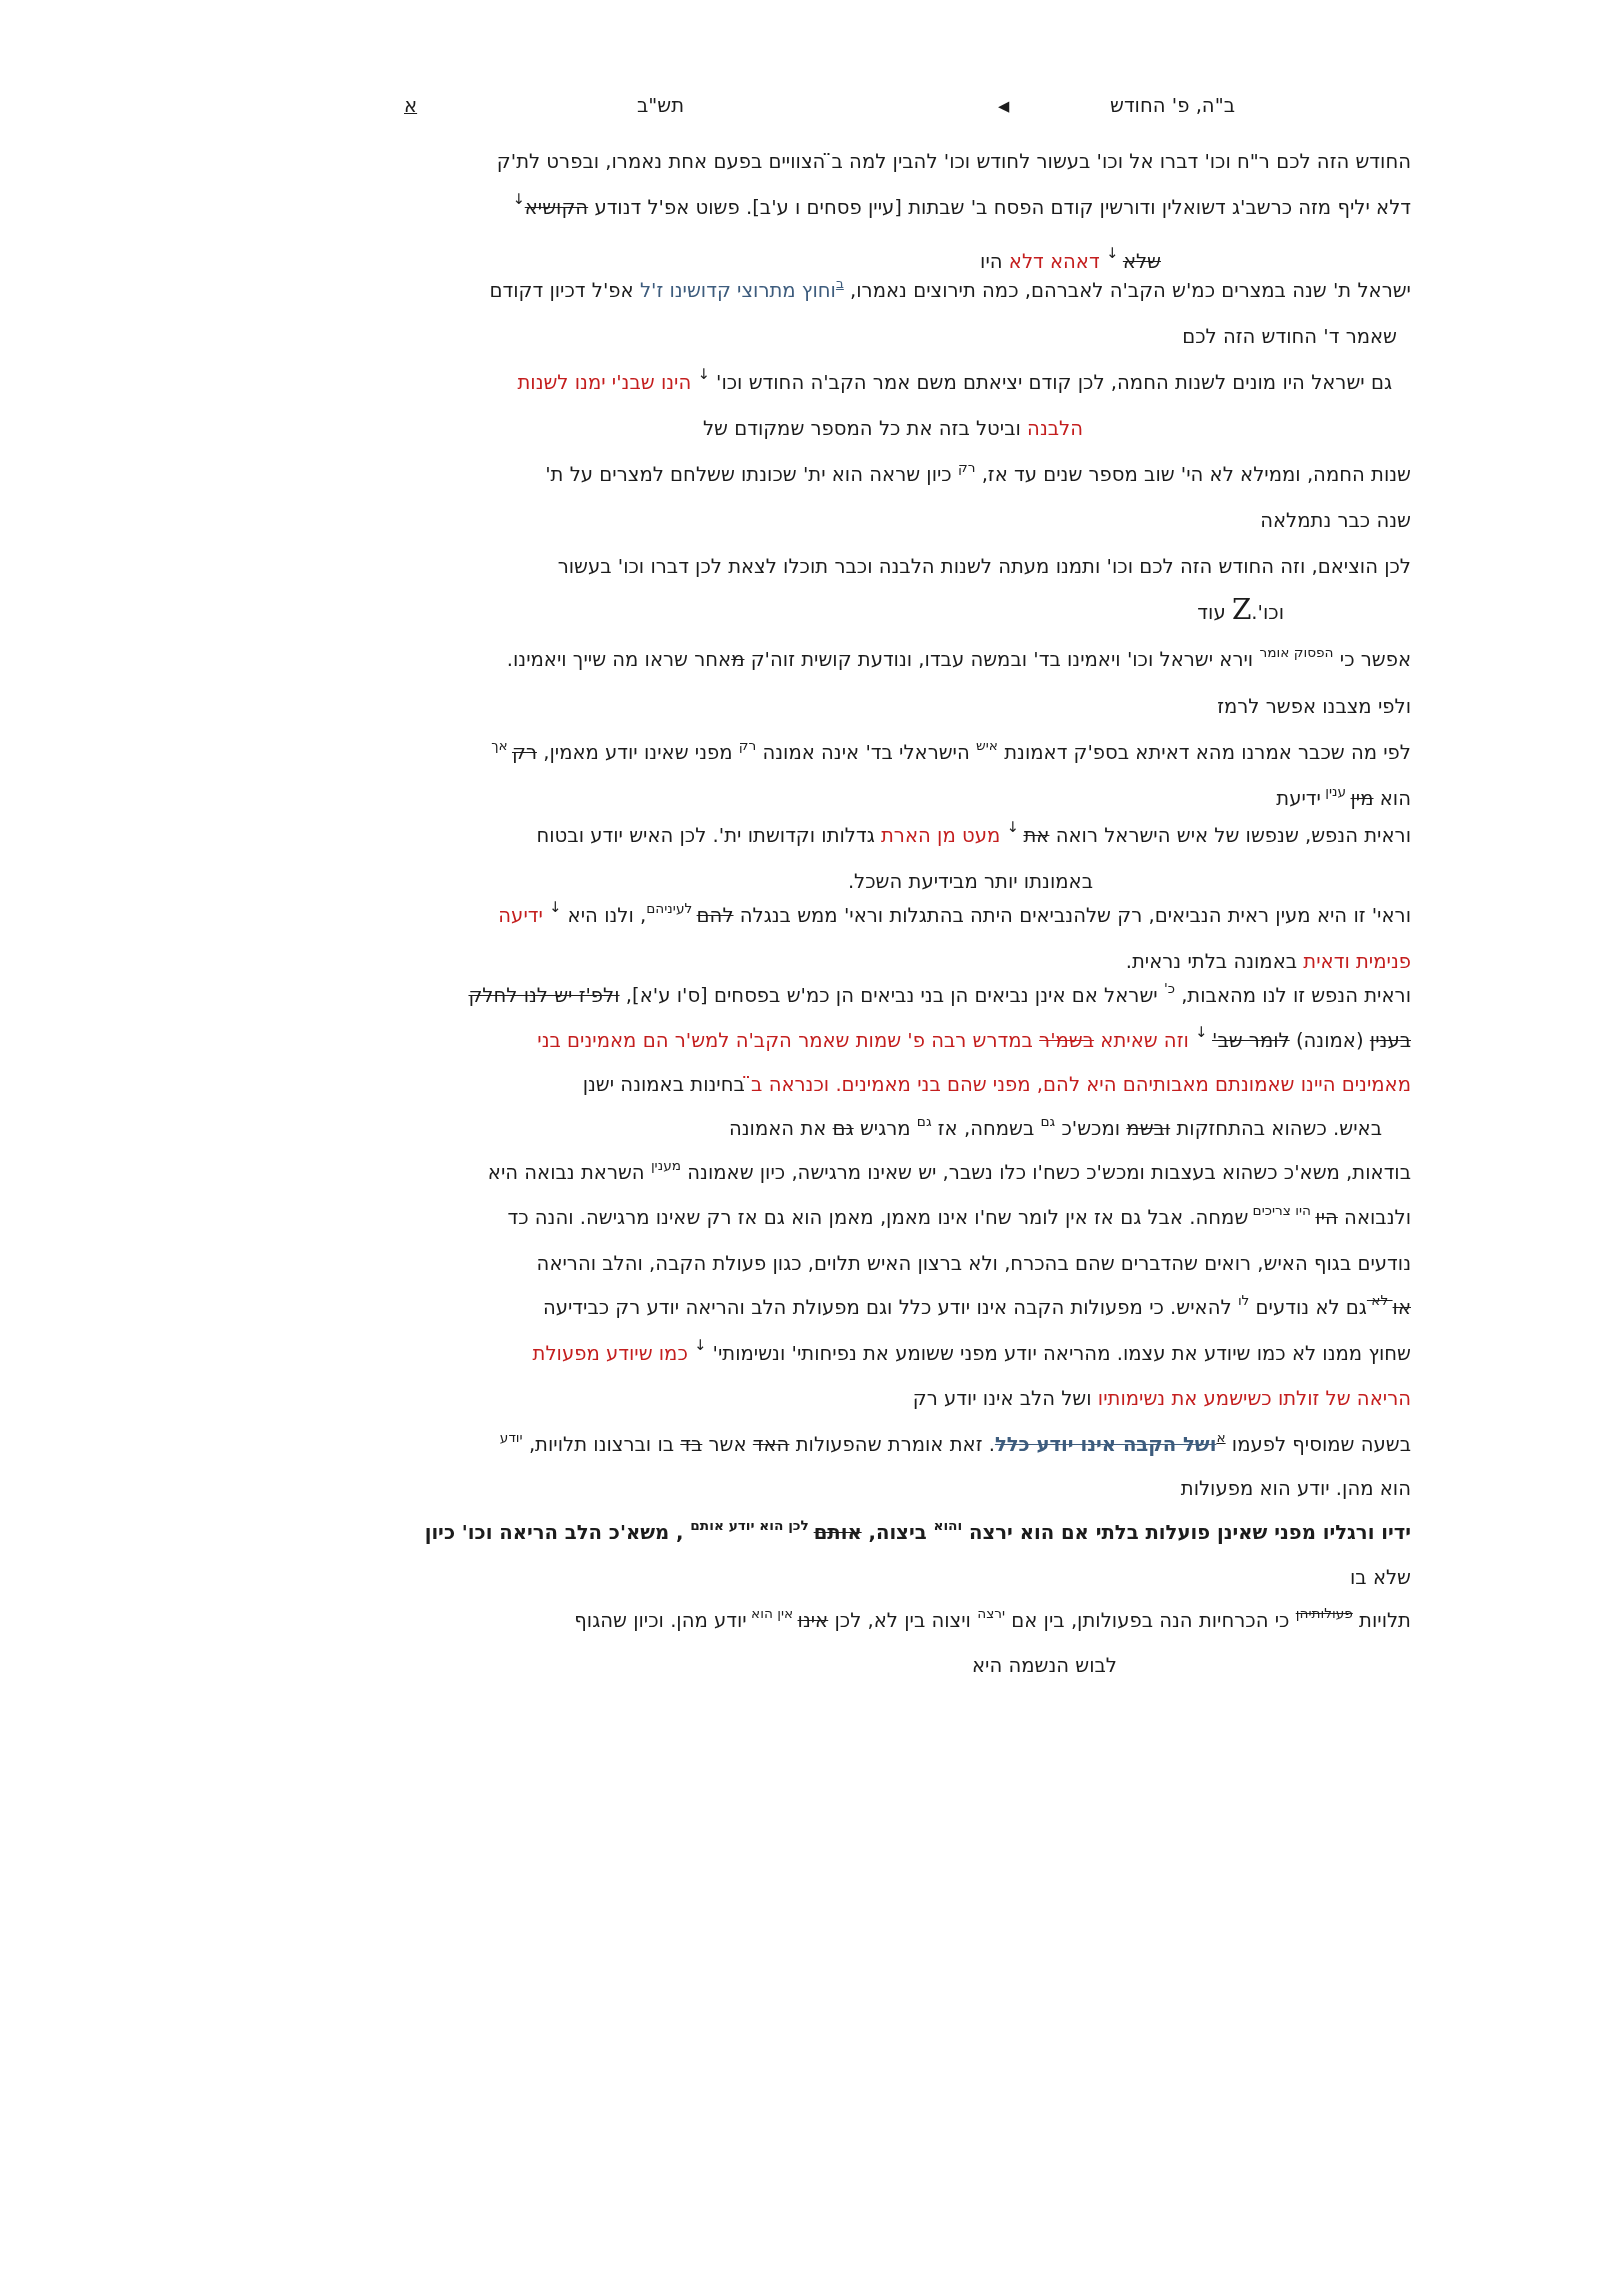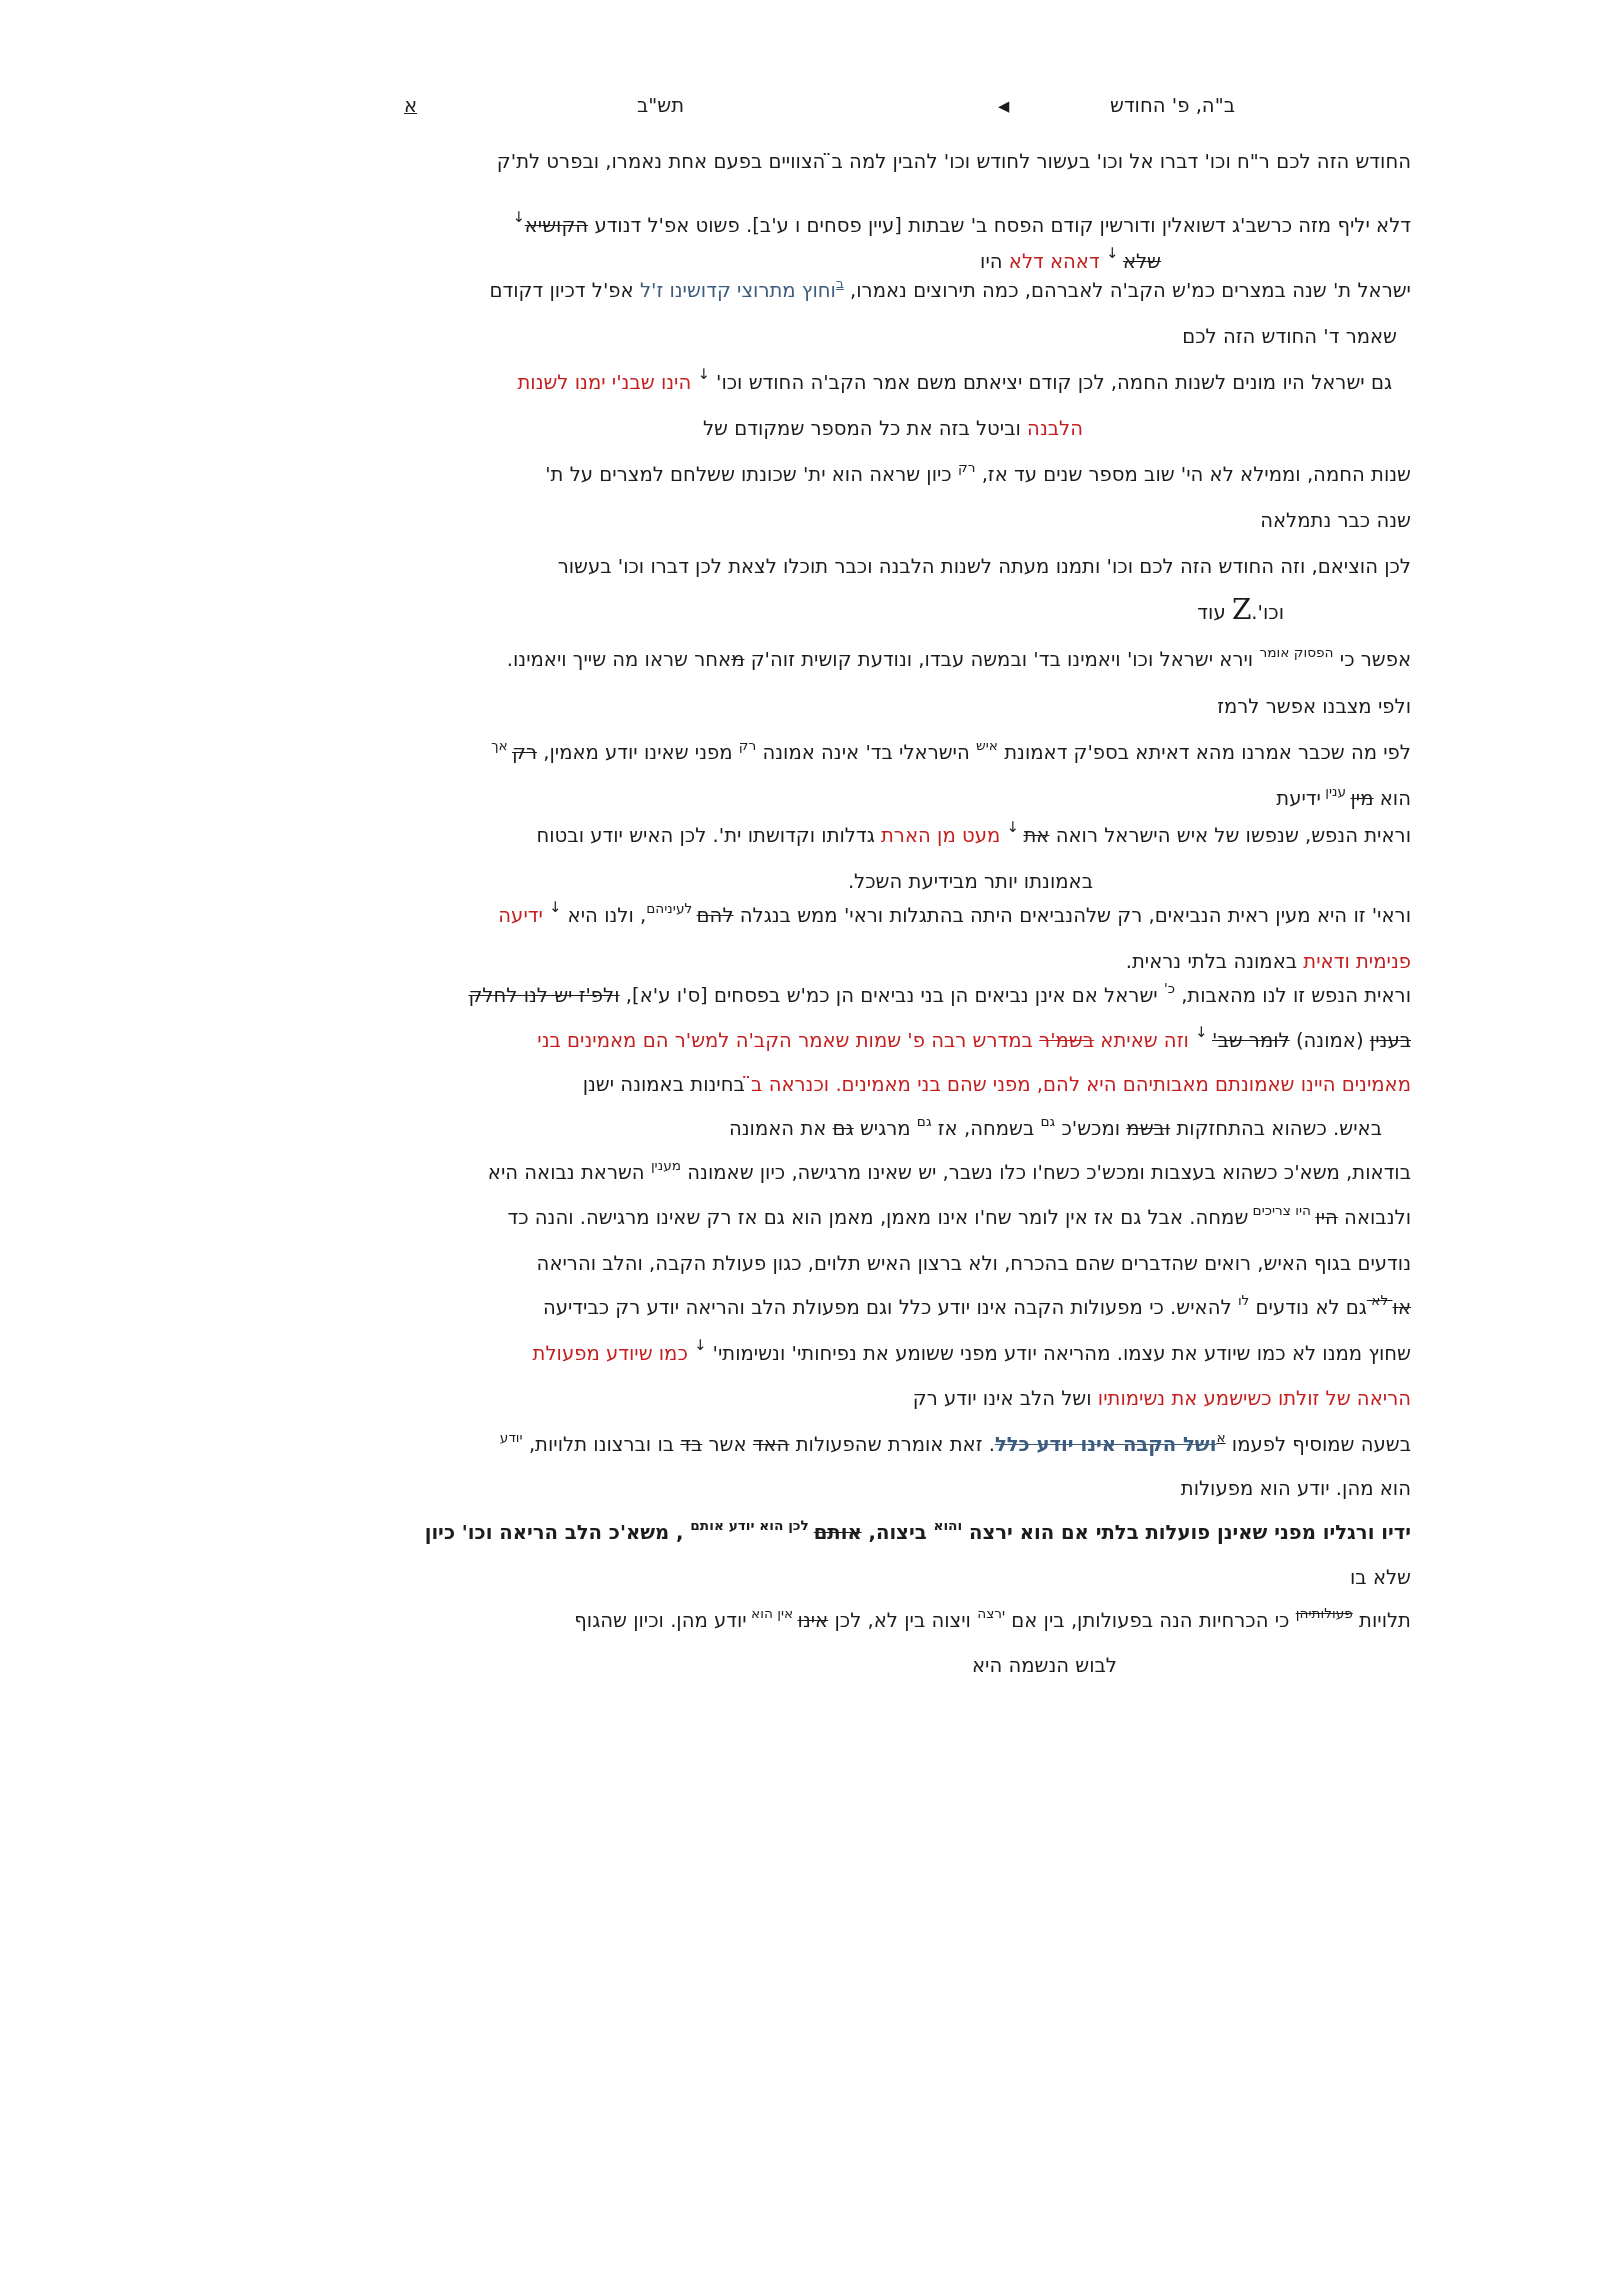--- a/index.html
+++ b/index.html
@@ -42,21 +42,21 @@
 </head>
 <body>
 
 <div id="page" style="--ink: #1c1c1c; --red: #c41e1e; --blue: #3d5c7d; background: rgb(255, 255, 255);">
   <span class="hdr" id="hdr-title">ב"ה, פ' החודש</span>
   <span class="hdr" id="hdr-triangle">◀</span>
   <span class="hdr" id="hdr-year">תש"ב</span>
   <span class="hdr" id="hdr-page">א</span>
   <div id="text-body">
       <div class="line" style="top: 149px; right: 209px;"><span class="seg st-n">החודש הזה לכם ר"ח וכו' דברו אל וכו' בעשור לחודש וכו' להבין למה ב̈ הצוויים בפעם אחת נאמרו, ובפרט לת'ק</span></div>
-      <div class="line" style="top: 213px; right: 209px; text-align: right;"><span class="seg st-n">דלא יליף מזה כרשב'ג דשואלין ודורשין קודם הפסח ב' שבתות [עיין פסחים ו ע'ב]. פשוט אפ'ל דנודע </span><span class="seg st-s">הקושיא</span><span class="seg st-arrow">↓</span></div>
+      <div class="line" style="top: 195px; right: 209px; text-align: right;"><span class="seg st-n">דלא יליף מזה כרשב'ג דשואלין ודורשין קודם הפסח ב' שבתות [עיין פסחים ו ע'ב]. פשוט אפ'ל דנודע </span><span class="seg st-s">הקושיא</span><span class="seg st-arrow">↓</span></div>
       <div class="line" style="top: 249px; right: 459px; margin-left: 8px;"><span class="seg st-s">שלא</span><span class="seg st-arrow"> ↓</span><span class="seg st-r"> דאהא דלא </span><span class="seg st-n">היו</span></div>
       <div class="line" style="top: 278px; right: 209px;"><span class="seg st-n">ישראל ת' שנה במצרים כמ'ש הקב'ה לאברהם, כמה תירוצים נאמרו, </span><span class="seg st-supbu">ב</span><span class="seg st-b">וחוץ מתרוצי קדושינו ז'ל </span><span class="seg st-n">אפ'ל דכיון דקודם</span></div>
       <div class="line" style="top: 324px; right: 223px;"><span class="seg st-n">שאמר ד' החודש הזה לכם</span></div>
       <div class="line" style="top: 370px; right: 228px;"><span class="seg st-n">גם ישראל היו מונים לשנות החמה, לכן קודם יציאתם משם אמר הקב'ה החודש וכו' </span><span class="seg st-arrow">↓</span><span class="seg st-r"> הינו שבנ'י ימנו לשנות</span></div>
       <div class="line" style="top: 416px; right: 537px;"><span class="seg st-r">הלבנה </span><span class="seg st-n">וביטל בזה את כל המספר שמקודם של</span></div>
       <div class="line" style="top: 462px; right: 209px;"><span class="seg st-n">שנות החמה, וממילא לא הי' שוב מספר שנים עד אז, </span><span class="seg st-sup">רק</span><span class="seg st-n"> כיון שראה הוא ית' שכונתו ששלחם למצרים על ת'</span></div>
       <div class="line" style="top: 508px; right: 209px;"><span class="seg st-n">שנה כבר נתמלאה</span></div>
       <div class="line" style="top: 554px; right: 209px;"><span class="seg st-n">לכן הוציאם, וזה החודש הזה לכם וכו' ותמנו מעתה לשנות הלבנה וכבר תוכלו לצאת לכן דברו וכו' בעשור</span></div>
       <div class="line" style="top: 600px; right: 336px;"><span class="seg st-n">וכו'.</span><span class="seg st-z">Z</span><span class="seg st-n"> עוד</span></div>
       <div class="line" style="top: 647px; right: 209px;"><span class="seg st-n">אפשר כי </span><span class="seg st-sup">הפסוק אומר</span><span class="seg st-n"> וירא ישראל וכו' ויאמינו בד' ובמשה עבדו, ונודעת קושית זוה'ק </span><span class="seg st-s">מ</span><span class="seg st-n">אחר שראו מה שייך ויאמינו.</span></div>

